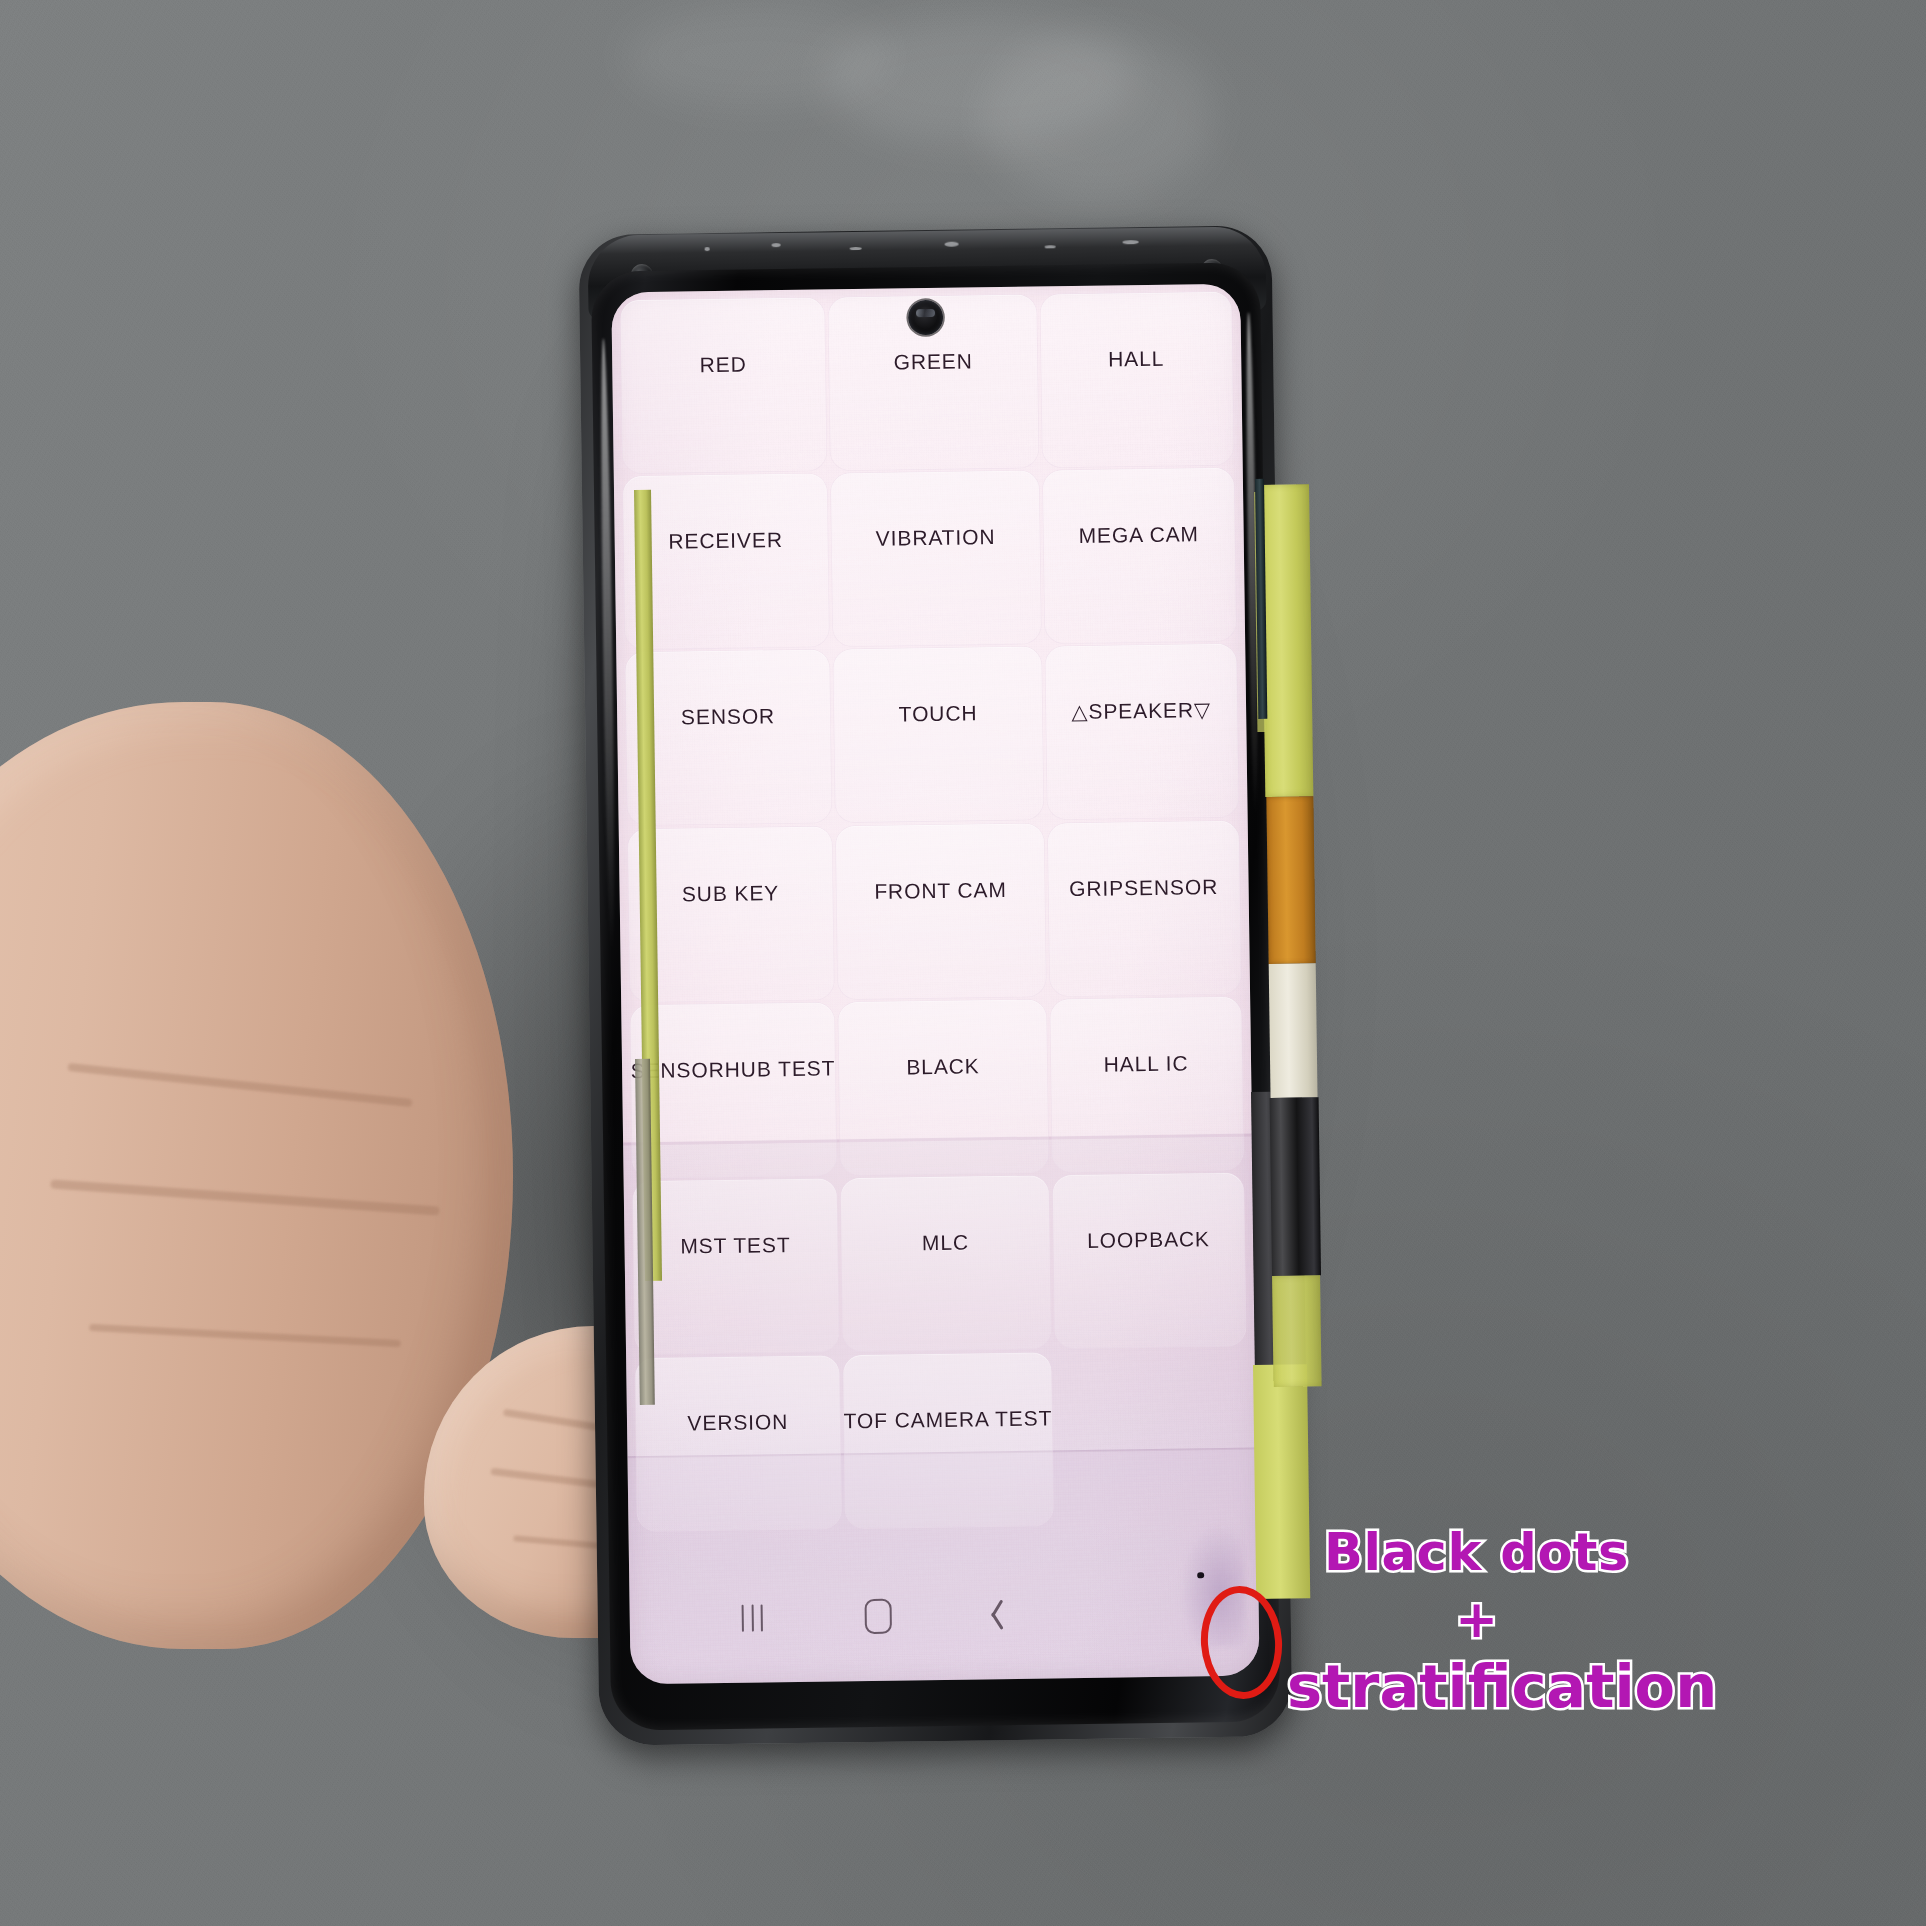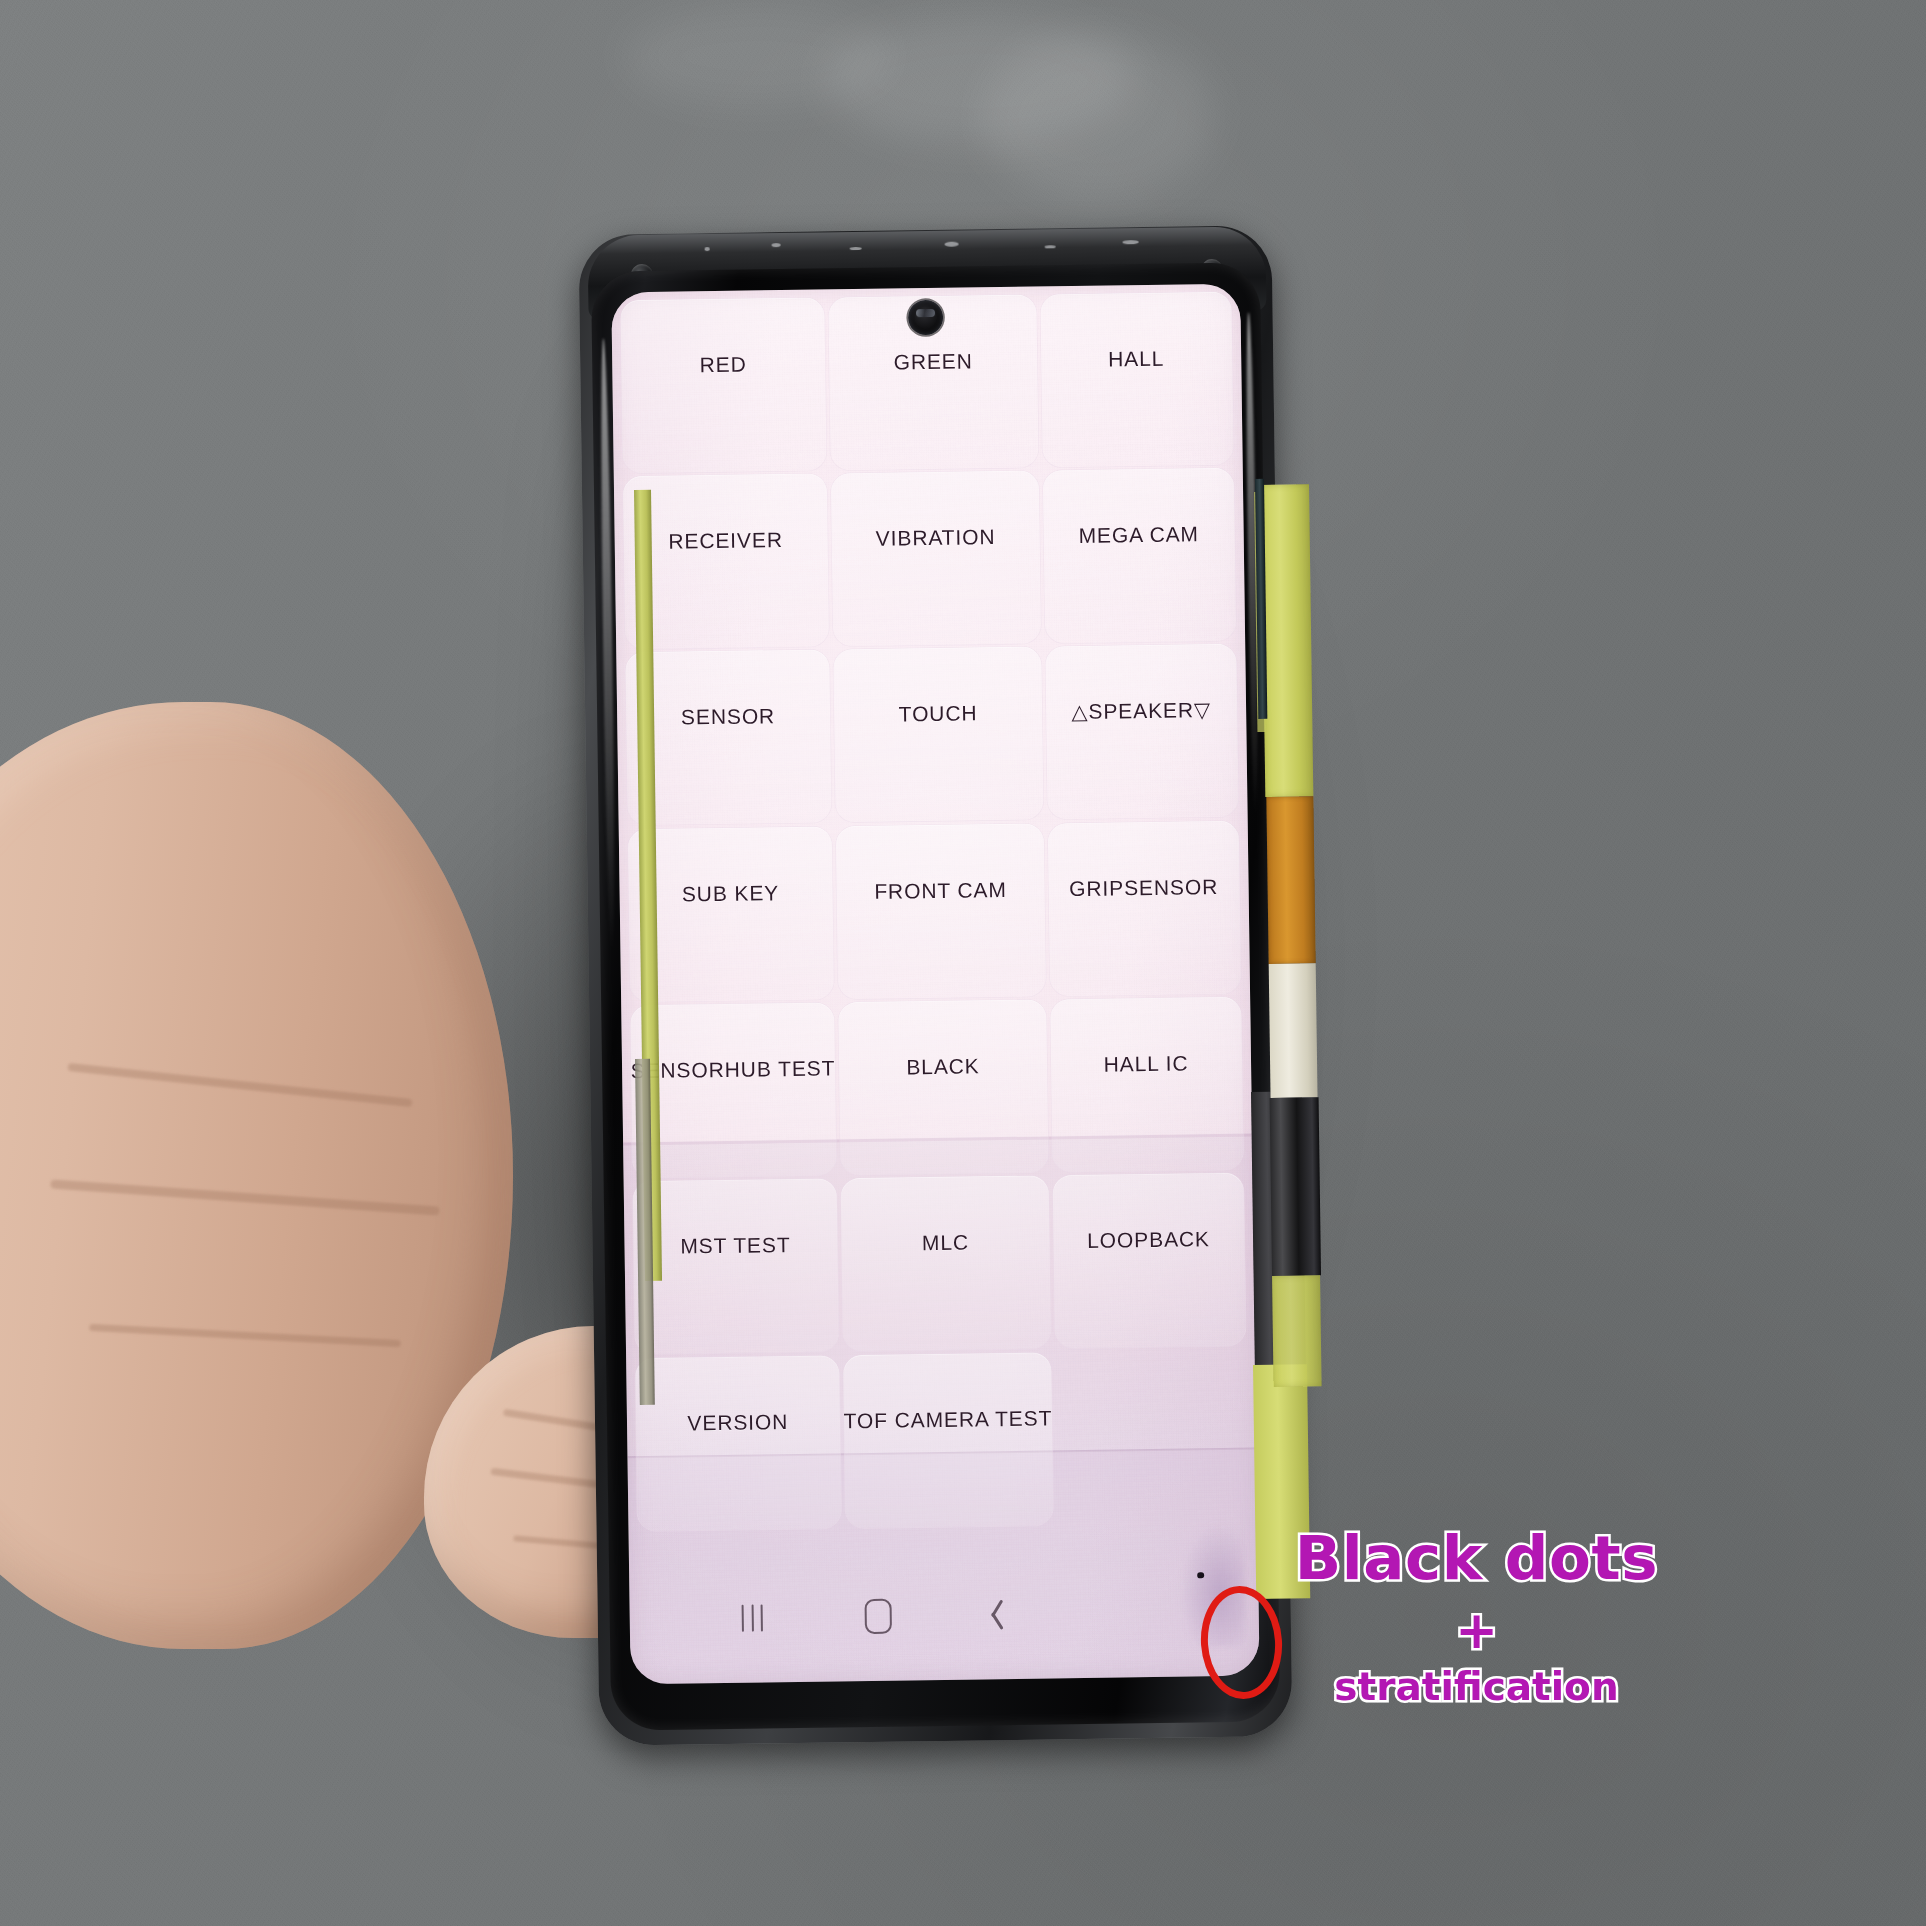--- a/index.html
+++ b/index.html
@@ -251,23 +251,23 @@
   #annotation{
     position:absolute;left:1287px;top:1524px;width:379px;
     text-align:center;z-index:50;
     font-family:"DejaVu Sans",sans-serif;
     font-weight:bold;
     color:#b317b3;
     line-height:1.12;
     -webkit-text-stroke:5px #ffffff;
     paint-order:stroke fill;
   }
-  #annotation .ln1{display:block;font-size:61px;letter-spacing:0.6px;}
+  #annotation .ln1{display:block;font-size:51px;letter-spacing:0.6px;}
   #annotation .lnp{display:block;font-size:51px;margin:10px 0 5.6px;}
-  #annotation .ln2{display:block;font-size:39px;letter-spacing:0px;}
+  #annotation .ln2{display:block;font-size:59px;letter-spacing:0px;}
 </style>
 </head>
 <body>
 
 <div id="wall">
   <div id="wall-noise"></div>
   <div class="smudge" style="left:825px;top:16.7px;width:312px;height:128px;background:rgba(255,255,255,.10);"></div>
   <div class="smudge" style="left:981px;top:33px;width:234px;height:167px;background:rgba(255,255,255,.085);"></div>
   <div class="smudge" style="left:624px;top:5.6px;width:268px;height:100px;background:rgba(255,255,255,.07);"></div>
 </div>

